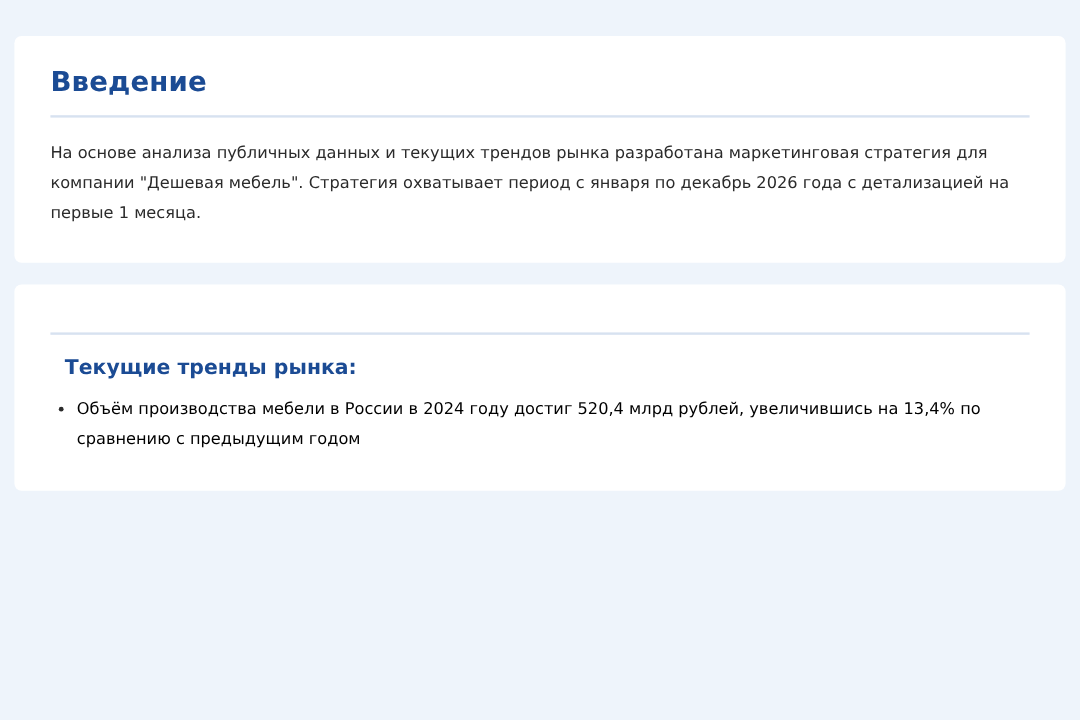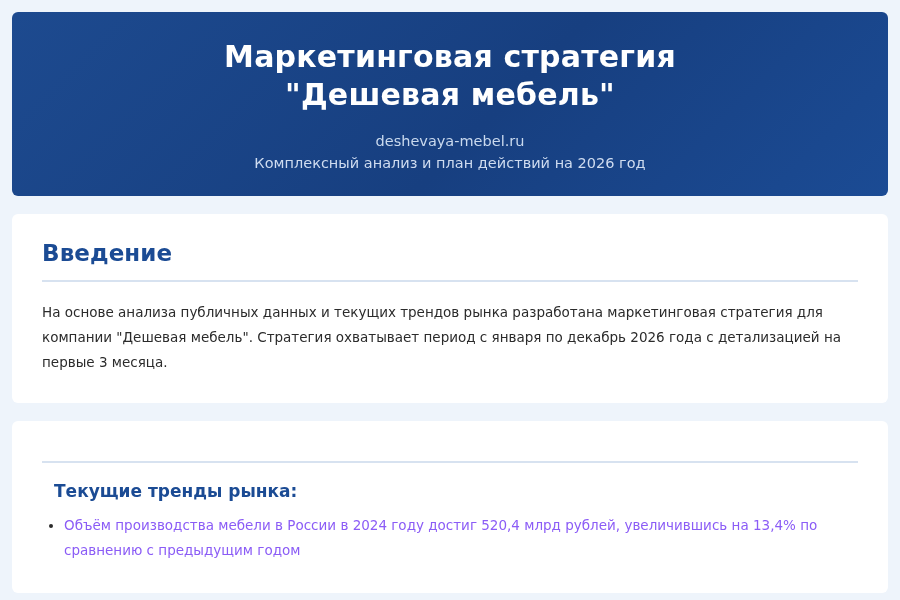--- a/index.html
+++ b/index.html
@@ -77,43 +77,35 @@
     font-weight: bold;
     color: #1b4b94;
   }
   ul.bullets {
     margin: 0;
     padding-left: 22px;
   }
   ul.bullets li {
     font-size: 13.5px;
     line-height: 1.85;
-    color: #8b5cf6;
+    color: #000000;
     margin-bottom: 2px;
   }
   ul.bullets li::marker { color: #2b2b2b; }
 </style>
 </head>
 <body>
 
 <div class="page">
 
-  <div class="header">
-    <h1>
-      <span>Маркетинговая стратегия</span><br>
-      <span>"Дешевая мебель"</span>
-    </h1>
-    <div class="subtitle">deshevaya-mebel.ru</div>
-    <div class="tagline">Комплексный анализ и план действий на 2026 год</div>
-  </div>
 
   <div class="card">
     <h2>Введение</h2>
     <hr class="rule">
-    <p class="body-text">На основе анализа публичных данных и текущих трендов рынка разработана маркетинговая стратегия для компании "Дешевая мебель". Стратегия охватывает период с января по декабрь 2026 года с детализацией на первые 3 месяца.</p>
+    <p class="body-text">На основе анализа публичных данных и текущих трендов рынка разработана маркетинговая стратегия для компании "Дешевая мебель". Стратегия охватывает период с января по декабрь 2026 года с детализацией на первые 1 месяца.</p>
   </div>
 
   <div class="card">
     <hr class="rule">
     <h3>Текущие тренды рынка:</h3>
     <ul class="bullets">
       <li>Объём производства мебели в России в 2024 году достиг 520,4 млрд рублей, увеличившись на 13,4% по сравнению с предыдущим годом</li>
     </ul>
   </div>
 

